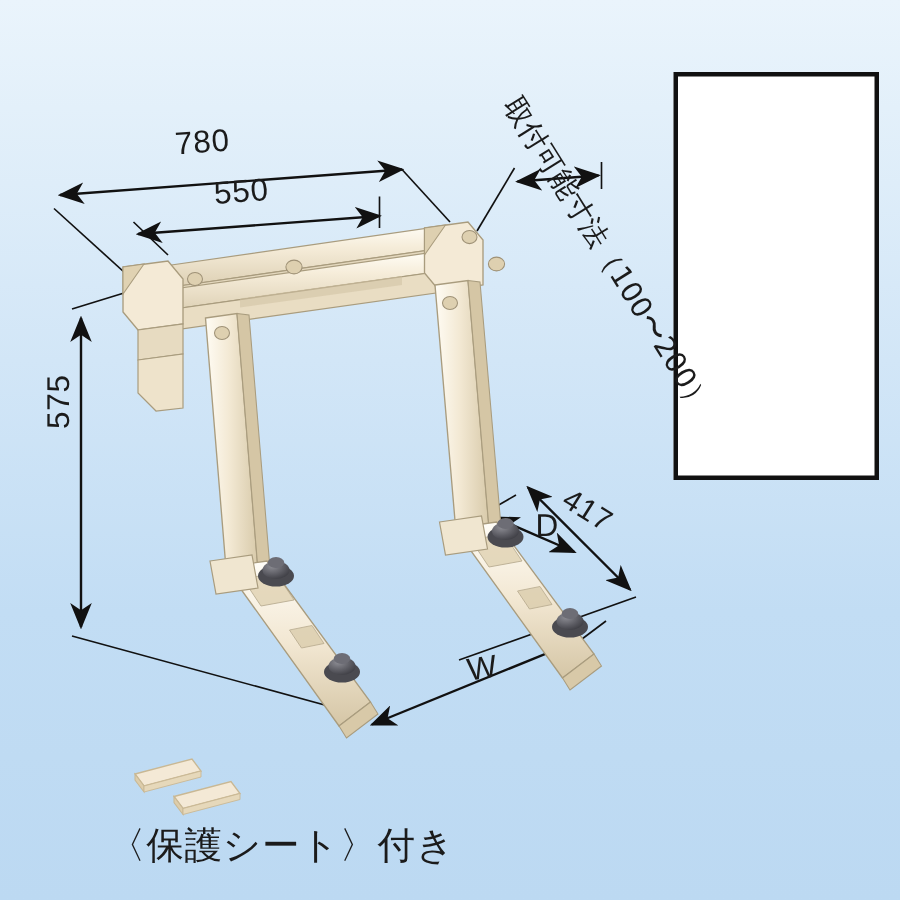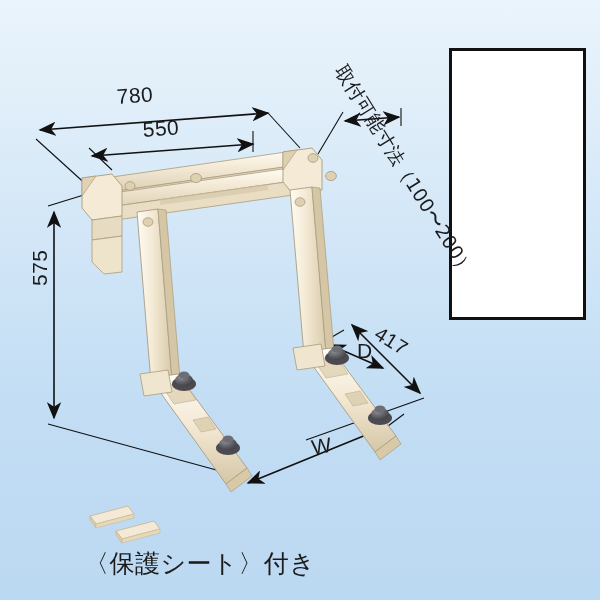--- a/index.html
+++ b/index.html
@@ -83,21 +83,21 @@
   #lbl-mount {
     left: 348px;
     top: 62px;
     font-size: 19px;
     letter-spacing: 0px;
     transform: rotate(58deg);
     transform-origin: left top;
     font-family: "DejaVu Sans", "Liberation Sans", sans-serif;
   }
   #lbl-sheet {
-    left: 84px;
+    left: 72px;
     top: 551px;
     font-size: 25px;
     letter-spacing: 0.5px;
     color: #1b1b1b;
     font-family: "DejaVu Sans", "Liberation Sans", sans-serif;
   }
   #inset-frame {
     position: absolute;
     left: 449px;
     top: 48px;

